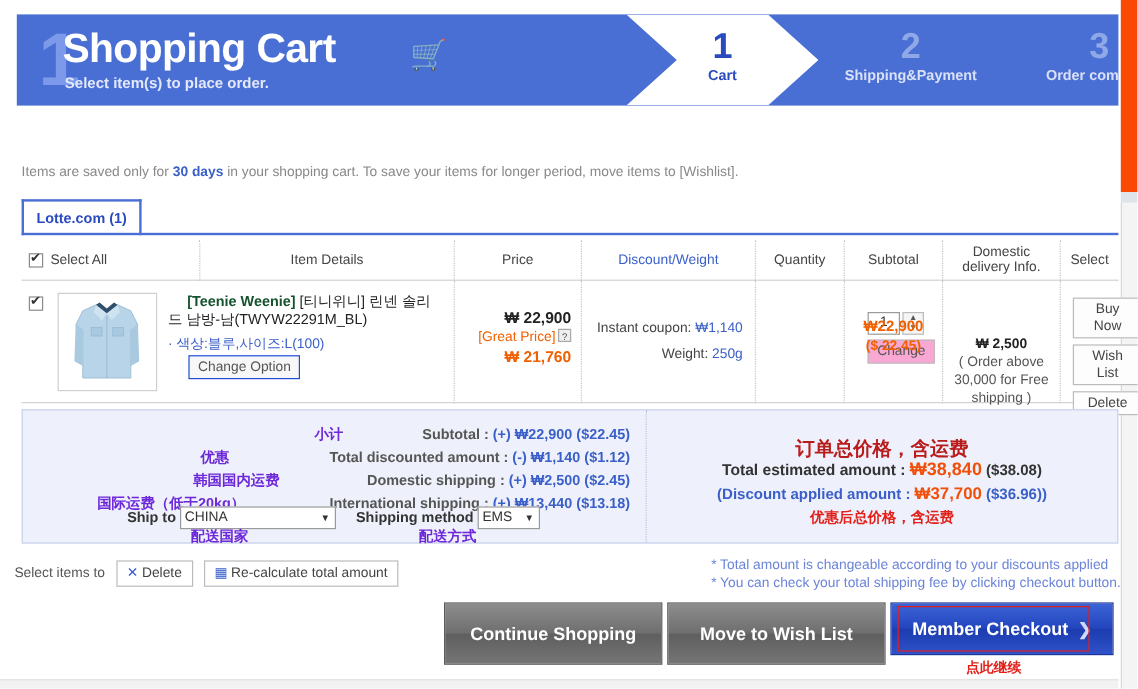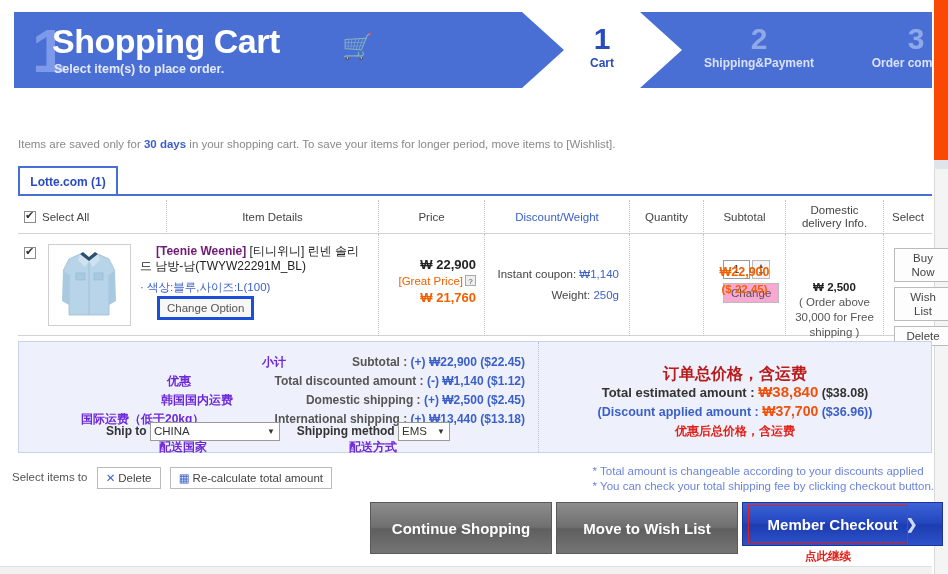--- a/index.html
+++ b/index.html
@@ -107,28 +107,28 @@
   .cell.sep { border-left:1px dotted #c4c4c4; }
   .row-chk { position:absolute; left:6px; top:13px; }
   .thumb {
     position:absolute; left:30px; top:10px; width:83px; height:82px;
     border:1px solid #cfcfcf; background:#ffffff; overflow:hidden;
   }
   .prod-name {
     position:absolute; left:122px; top:10px; width:225px;
     font-size:12px; color:#222; line-height:15px;
   }
-  .prod-name b { color:#701a75;padding-left:16px; }
+  .prod-name b { color:#14532d;padding-left:16px; }
   .prod-opt {
     position:absolute; left:122px; top:46px; width:230px;
     font-size:11.5px; color:#3a5fc8; line-height:14px;
   }
   .opt-btn {
     position:absolute; left:139px; top:62px;
-    border:3px solid #1d4ed8; background:#f7f7f7; color:#555;
+    border:1px solid #1d4ed8; background:#f7f7f7; color:#555;
     font-size:11.5px; padding:2px 7px; line-height:14px;text-align:right;
   }
   .price-box { position:absolute; right:8px; top:22px; text-align:right; }
   .price-main { font-size:13px; font-weight:bold; color:#222; line-height:17px; }
   .price-gp { font-size:11.5px; color:#f06000; line-height:16px; }
   .price-gp .q {
     display:inline-block; width:11px; height:11px; border:1px solid #aaa; background:#eee;
     font-size:8px; color:#555; text-align:center; line-height:11px; vertical-align:1px; margin-left:2px;
   }
   .price-sale { font-size:13px; font-weight:bold; color:#f06000; line-height:17px; }
@@ -379,21 +379,21 @@
   </div>
 
   <div class="notes">
     <div>* Total amount is changeable according to your discounts applied</div>
     <div>* You can check your total shipping fee by clicking checkout button.</div>
   </div>
 
   <div class="btnbar">
     <div class="gbtn" style="left:370px; width:182px;">Continue Shopping</div>
     <div class="gbtn" style="left:556px; width:182px;">Move to Wish List</div>
-    <div class="bbtn" style="left:742px; width:201px;">
+    <div class="bbtn" style="left:742px; width:186px;">
         <span>Member Checkout</span>
         <span class="arw">❯</span>
       </div>
   </div>
   <div class="redbox"></div>
   <div class="zh-click">点此继续</div>
   <div class="footline"></div>
 </div>
 
 </body></html>

